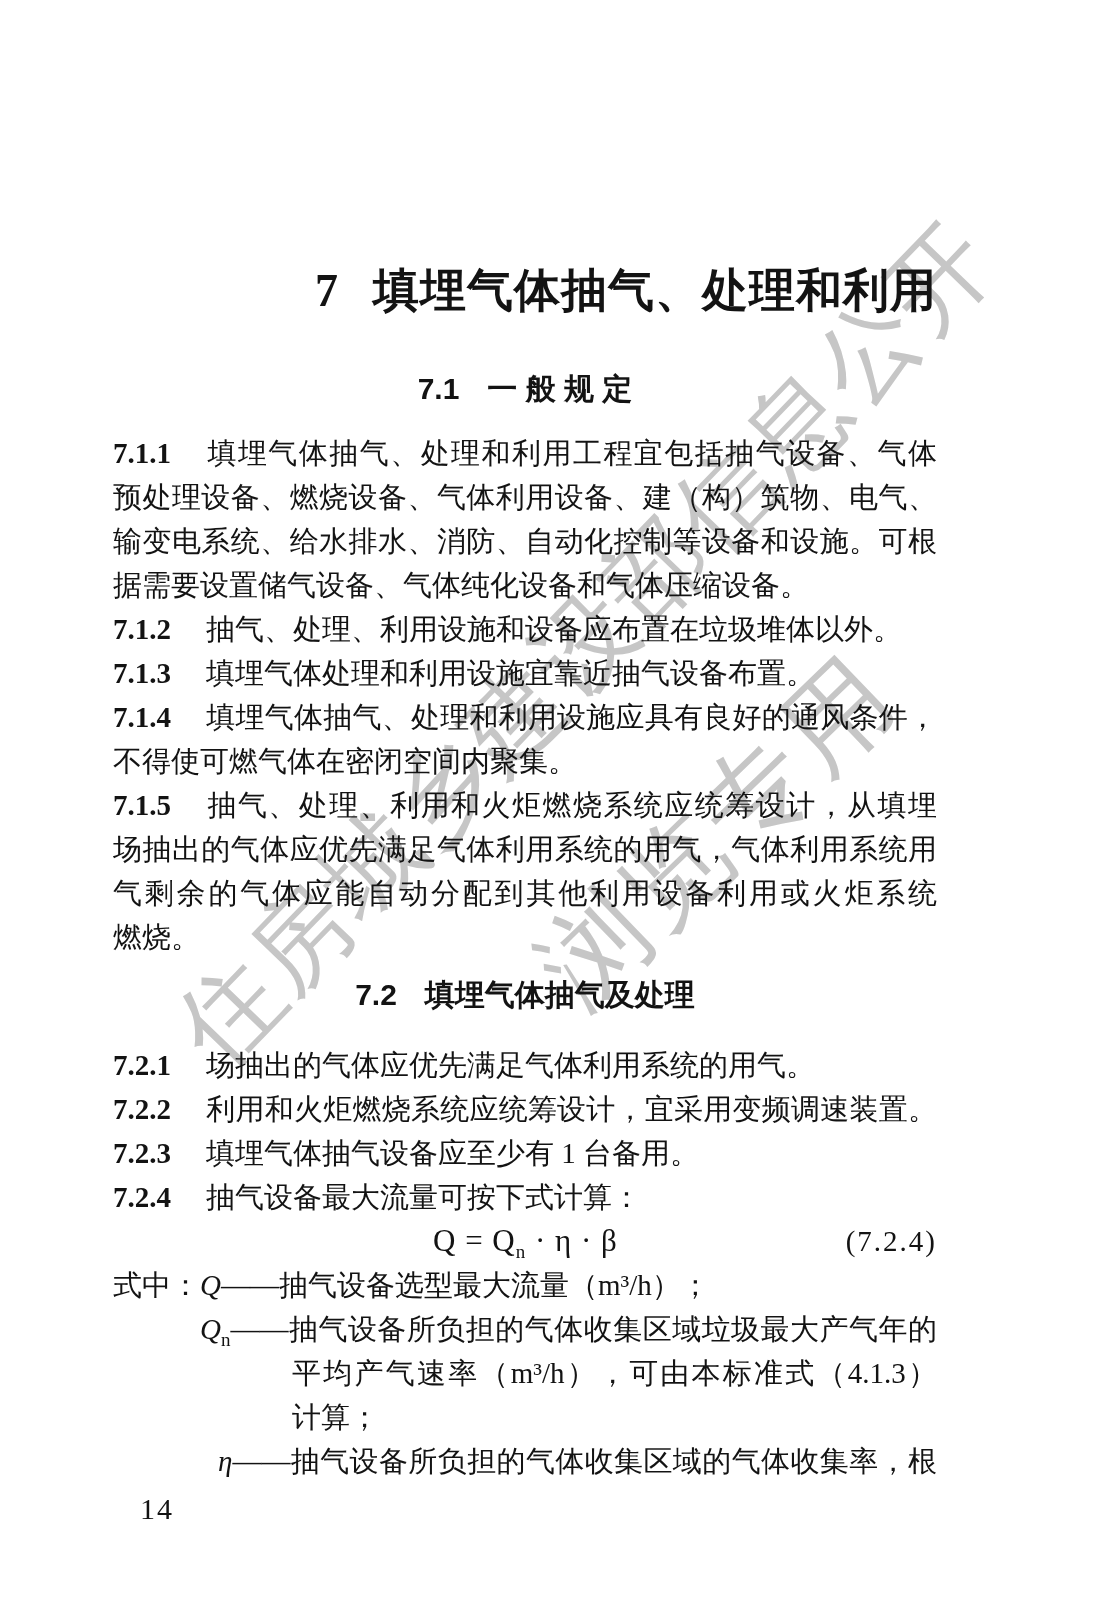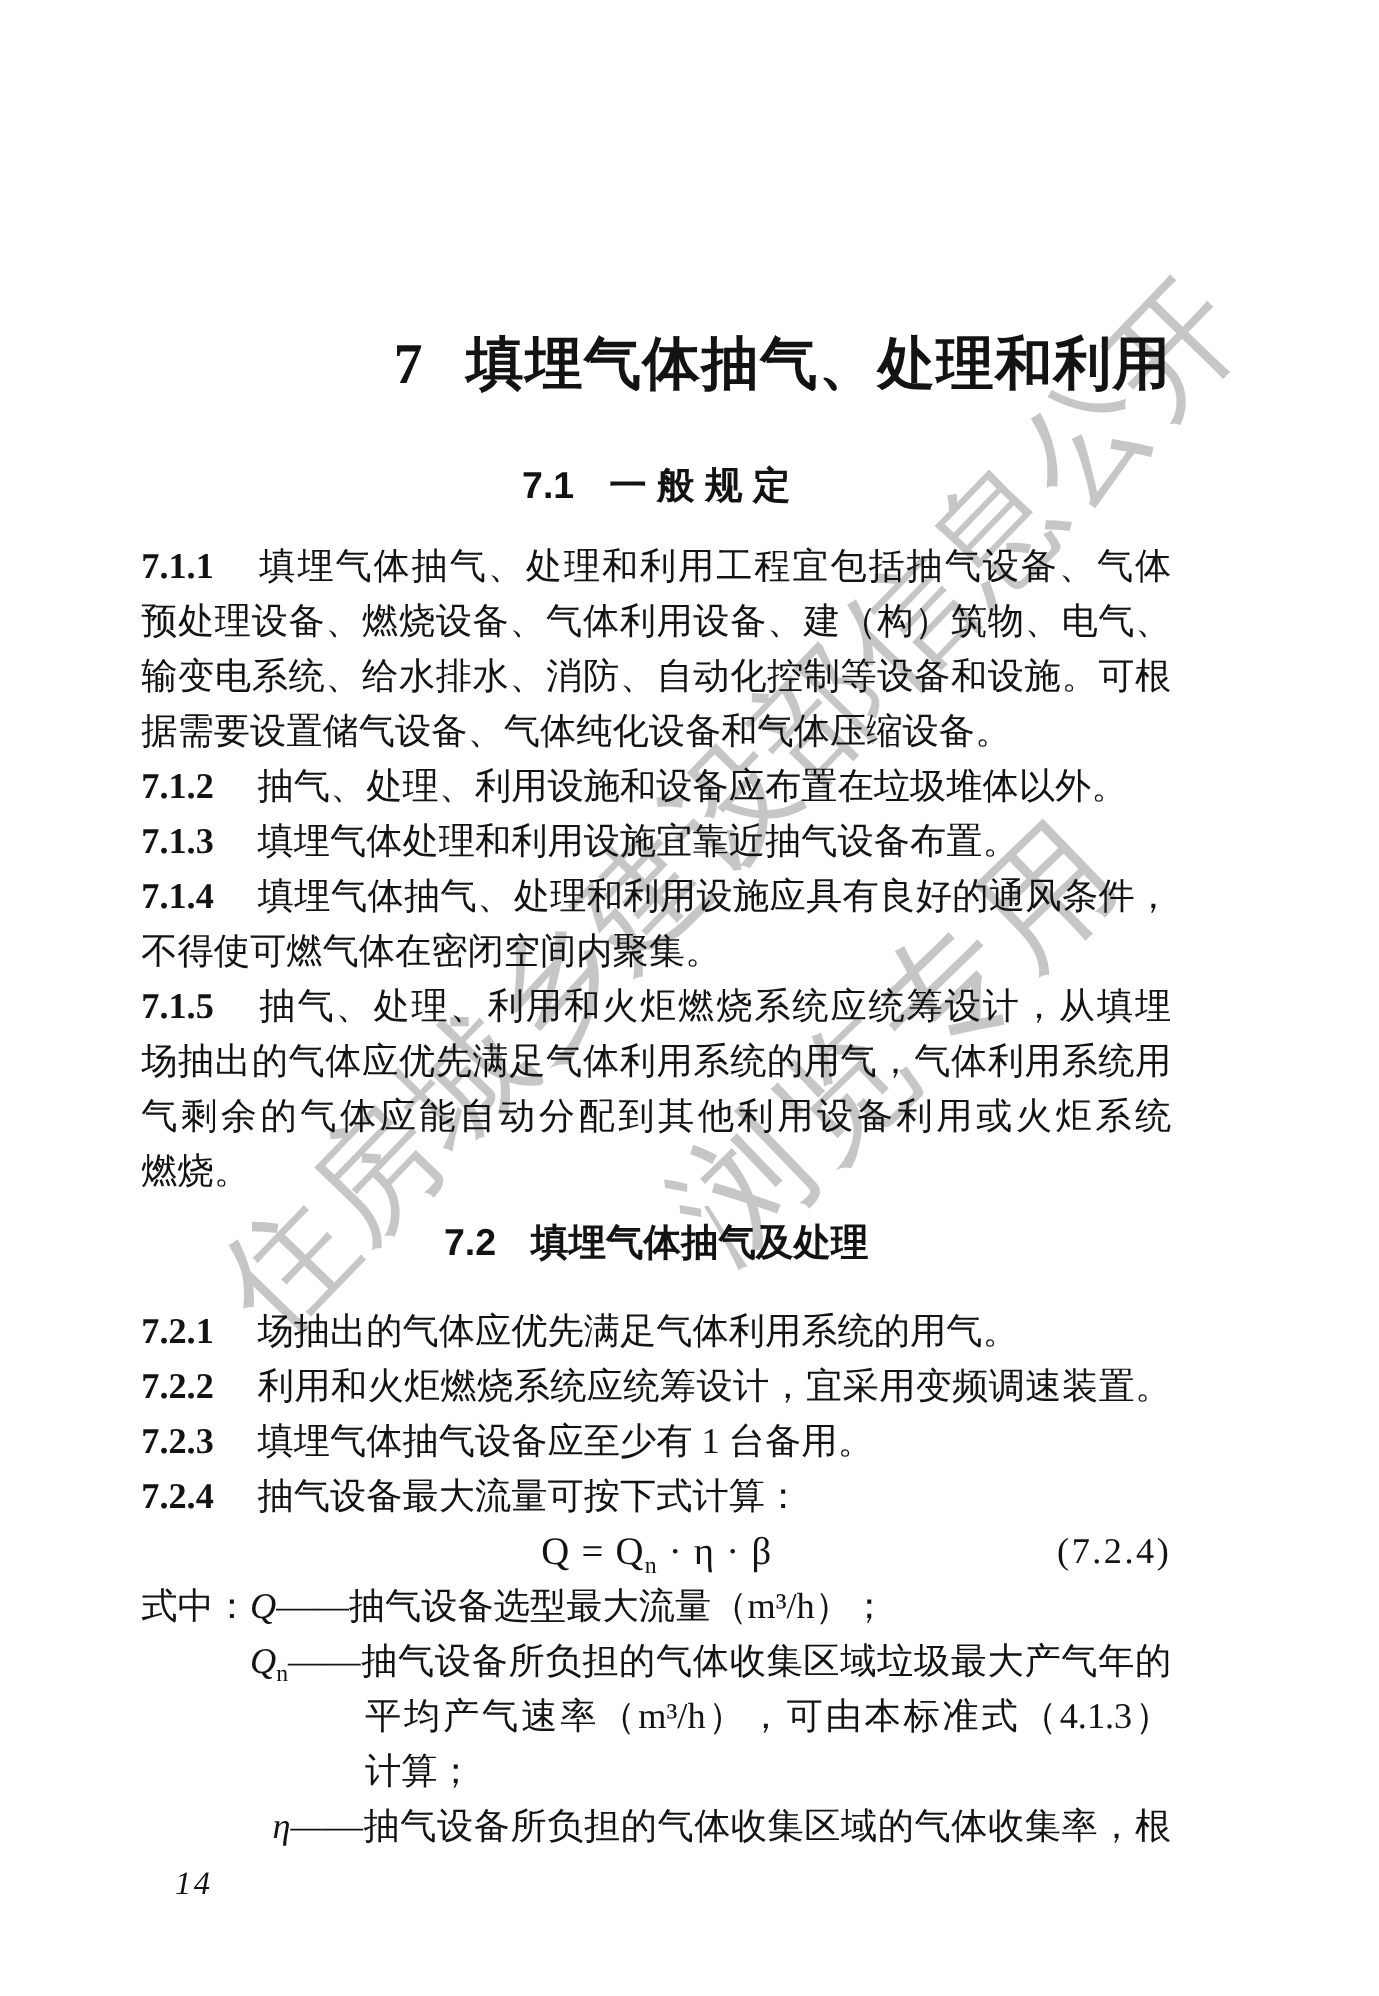--- a/index.html
+++ b/index.html
@@ -90,22 +90,21 @@
     position:absolute;
     right:0;top:0;
     font-style:normal;
     font-size:29px;
     letter-spacing:2px;
   }
   .pageno{
     position:absolute;
     left:140px;top:1492px;
     z-index:1;
-    font-size:26px;
-    font-style:italic;
+    font-size:30px;
     letter-spacing:2px;
   }
 </style>
 </head>
 <body>
 
 <div class="page">
 
   <div class="wm wm1" style="color: rgb(198, 198, 198);">住房城乡建设部信息公开</div>
   <div class="wm wm2" style="color: rgb(198, 198, 198);">浏览专用</div>

